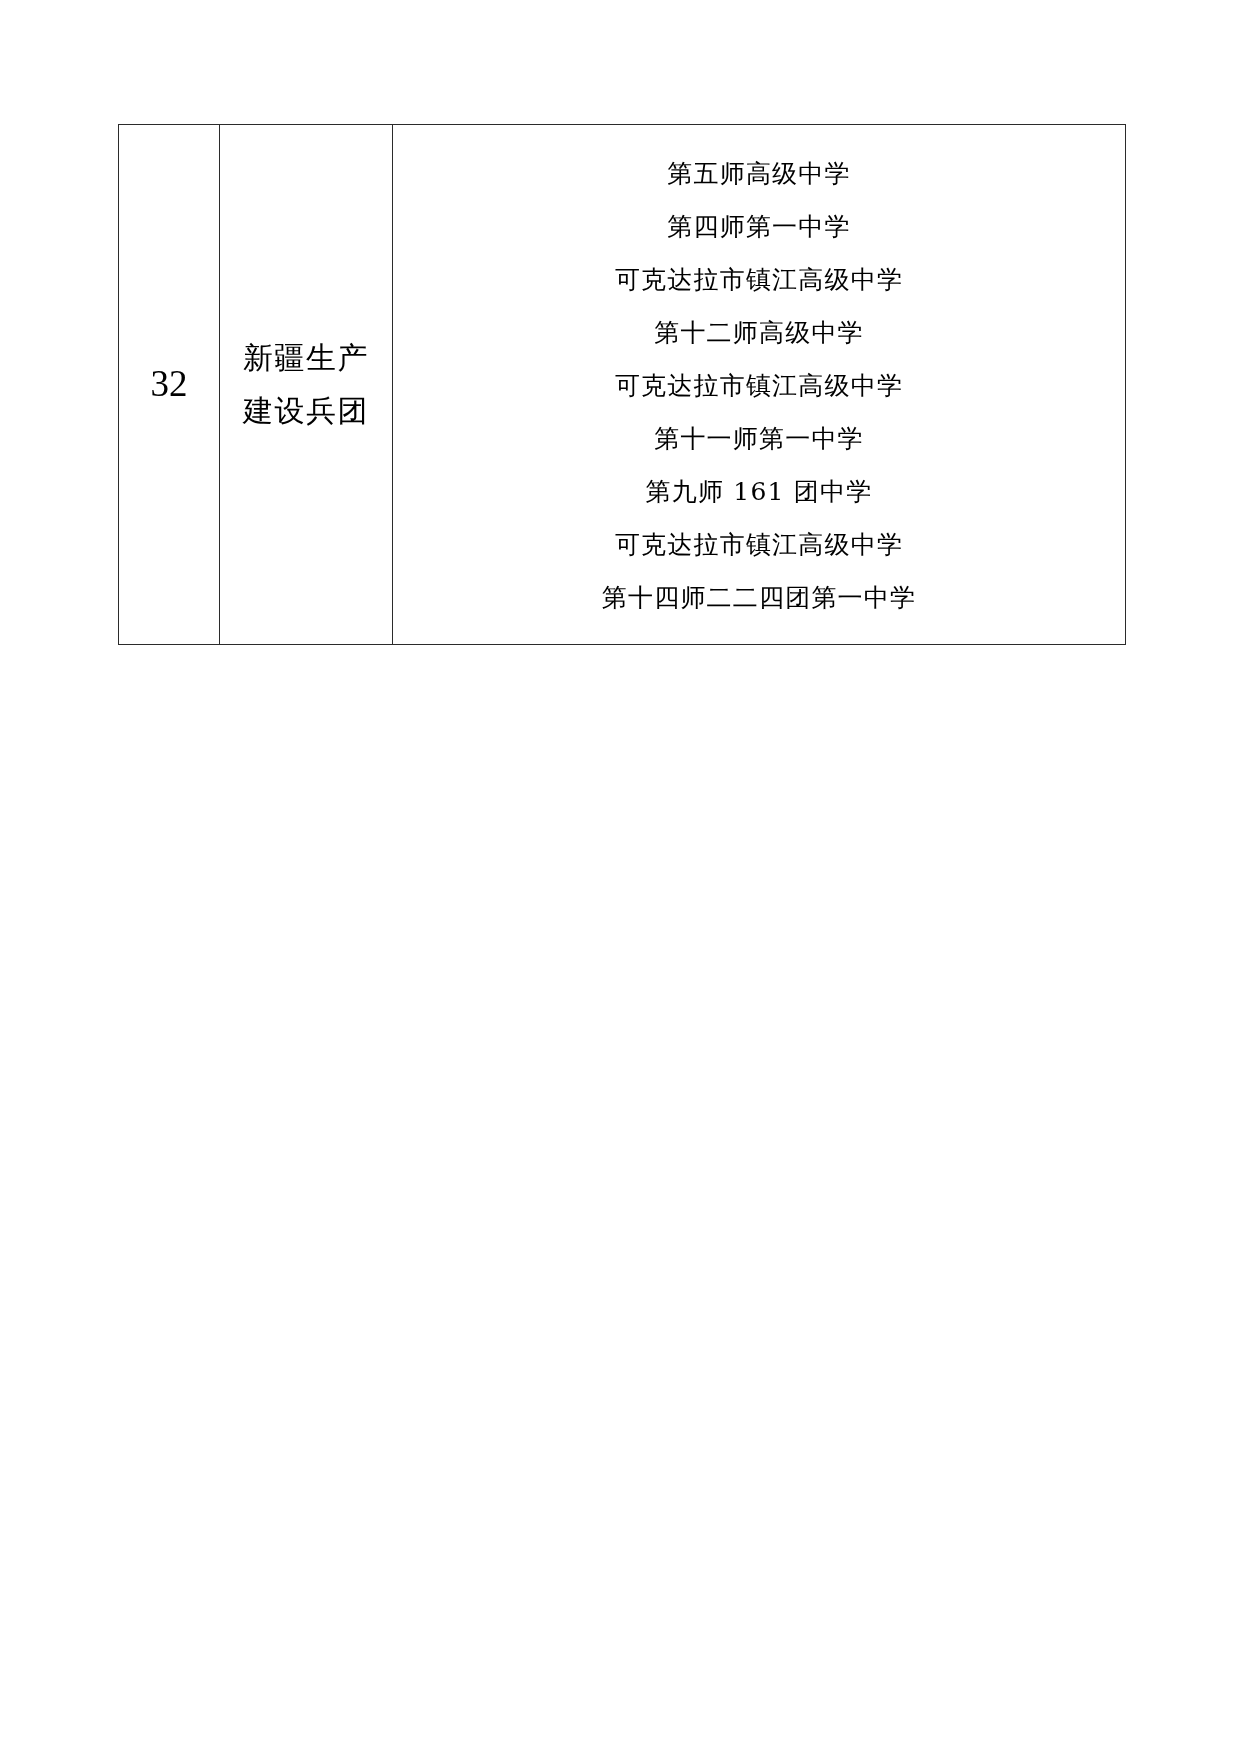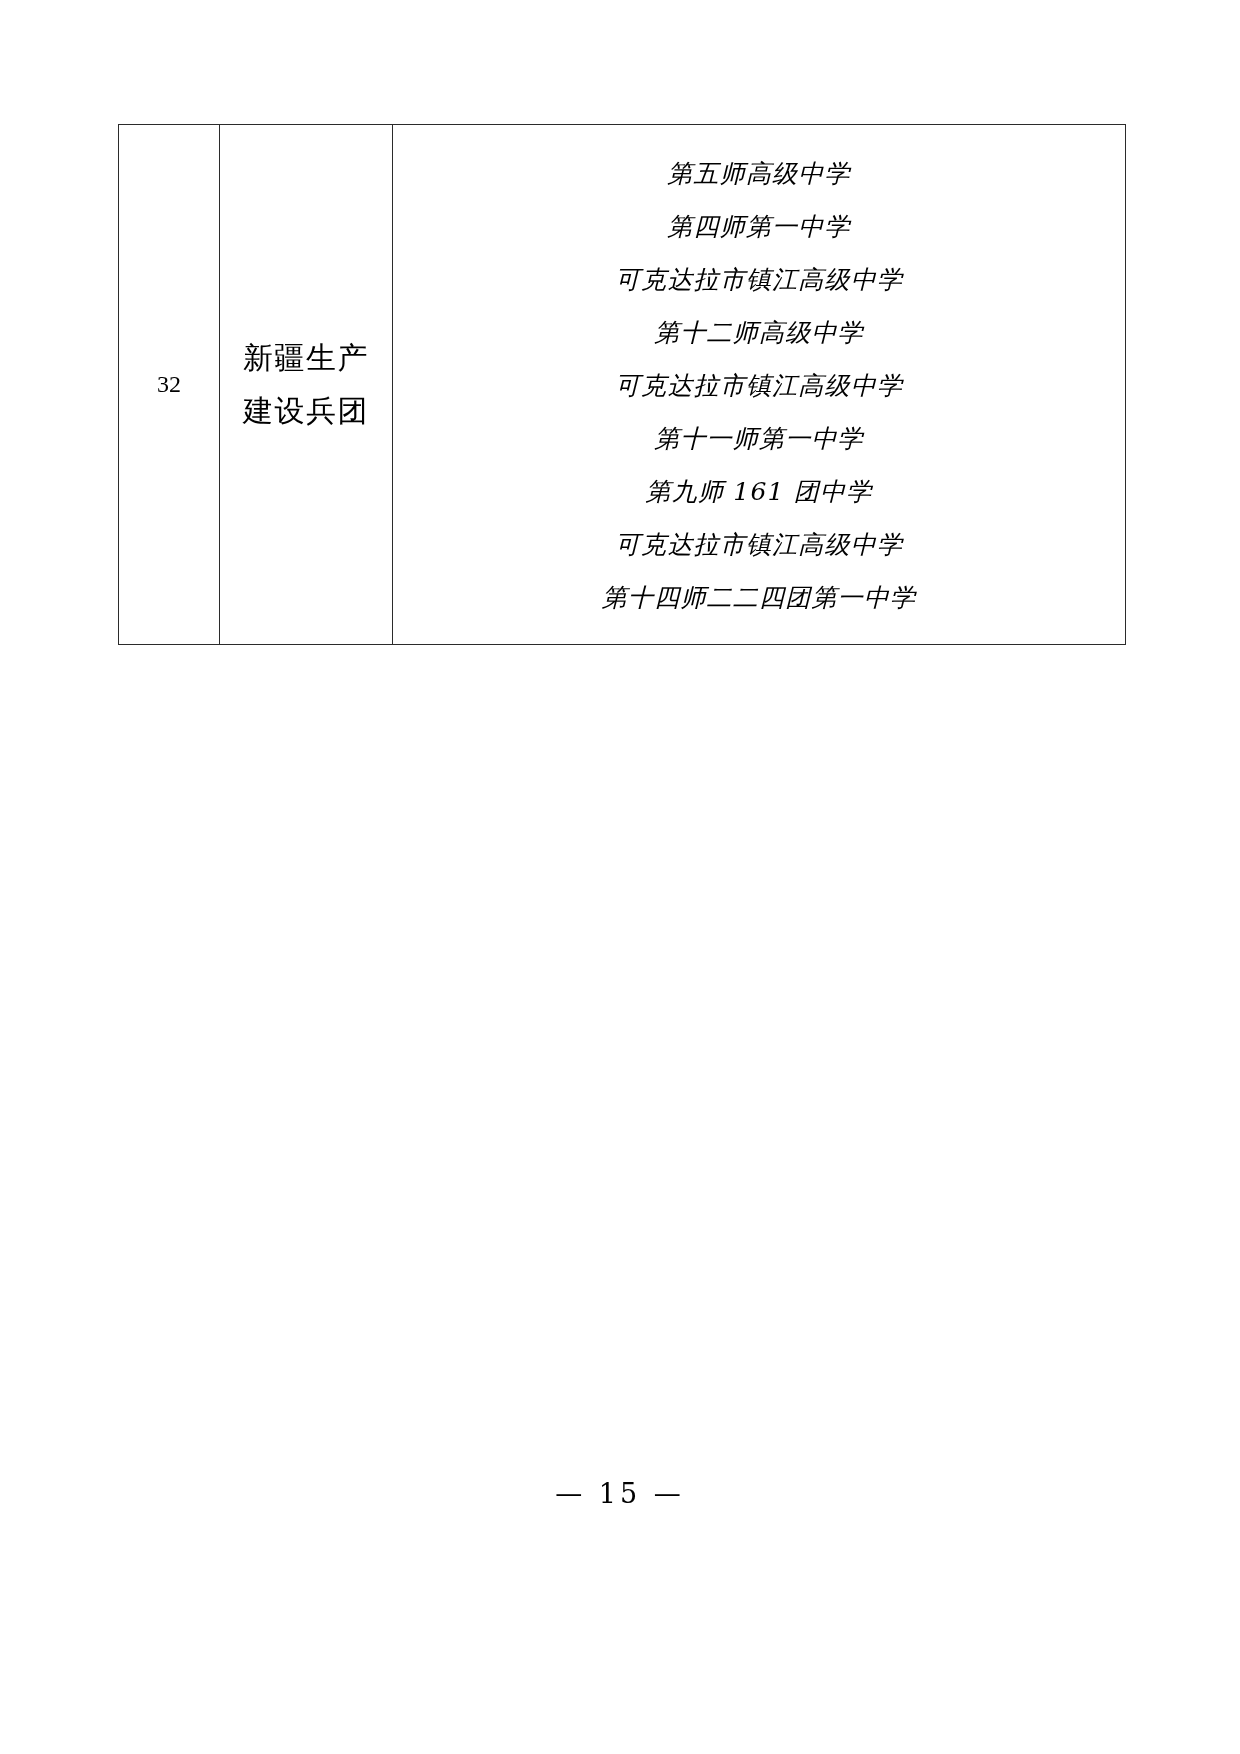--- a/index.html
+++ b/index.html
@@ -37,25 +37,24 @@
     text-align: center;
   }
   .col-index {
     width: 100px;
   }
   .col-region {
     width: 172px;
   }
   .col-schools {
     width: 732px;
-    font-style: italic;
   }
   .cell-index {
     font-family: "Liberation Serif", "DejaVu Serif", serif;
-    font-size: 24px;
+    font-size: 37px;
     line-height: 1.2;
     margin-left: 21px;
   }
   .cell-region {
     font-family: "DejaVu Serif", "Liberation Serif", serif;
     font-size: 30px;
     line-height: 1.75;
     letter-spacing: 1.5px;
   }
   .cell-region .region-line {
@@ -107,15 +106,14 @@
             <div class="school-item">第十一师第一中学</div>
             <div class="school-item">第九师 161 团中学</div>
             <div class="school-item">可克达拉市镇江高级中学</div>
             <div class="school-item">第十四师二二四团第一中学</div>
           </div>
         </td>
       </tr>
     </tbody>
   </table>
 
-  <div class="page-number">— 15 —</div>
 
 </div>
 
 </body></html>

